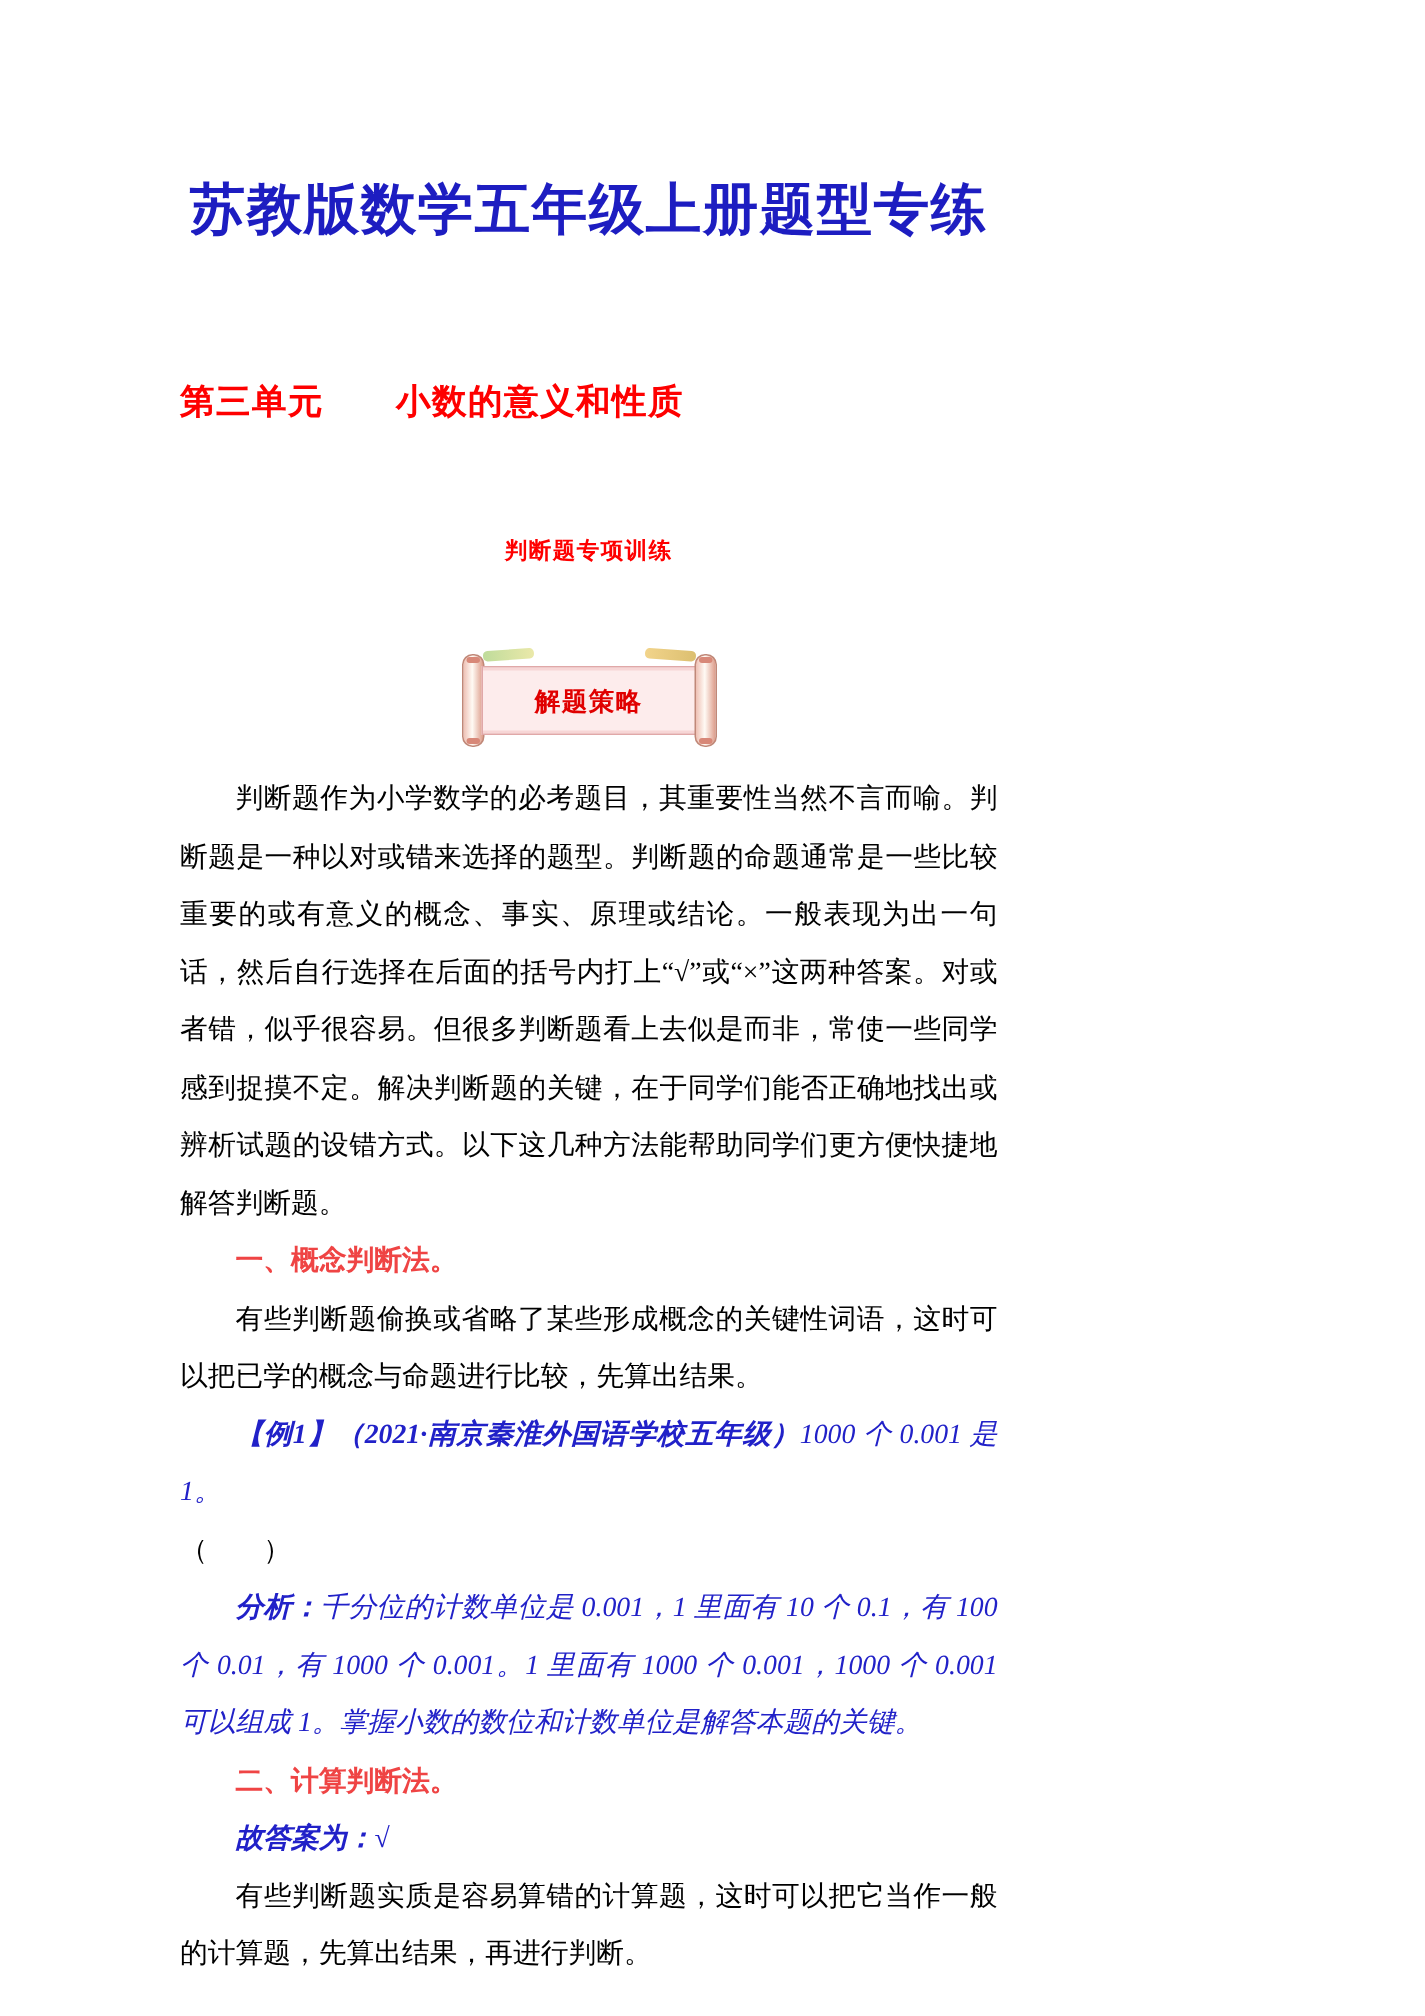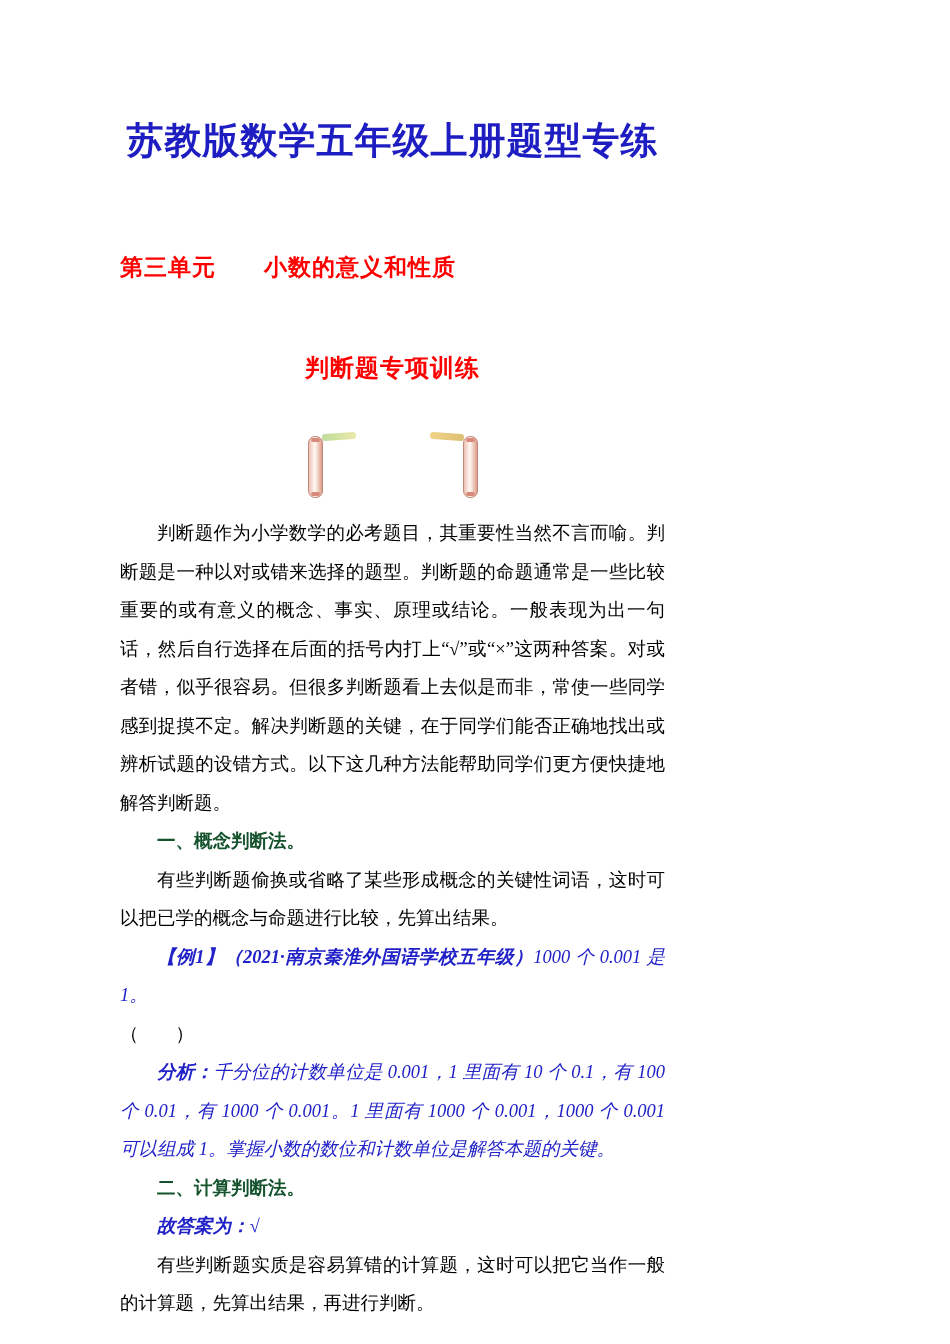--- a/index.html
+++ b/index.html
@@ -28,21 +28,21 @@
     text-align: left;
     font-size: 23px;
     line-height: 28px;
     font-weight: bold;
     color: #fe0000;
     margin-top: 90px;
     letter-spacing: 1px;
   }
   .section-heading {
     text-align: center;
-    font-size: 24px;
+    font-size: 15px;
     line-height: 24px;
     font-weight: bold;
     color: #fe0000;
     margin-top: 74px;
     letter-spacing: 1px;
   }
   
   .banner {
     position: relative;
     width: 170px;
@@ -98,21 +98,21 @@
   .roll-right { right: 0; }
   
   .para {
     font-size: 18.5px;
     line-height: 38.5px;
     text-align: justify;
     color: #000000;
   }
   .indent { text-indent: 2em; }
   .method-heading {
-    color: #14532d;
+    color: #ef4444;
     font-weight: bold;
     font-family: Liberation Serif, serif;
   }
   .blue  { color: #2121c8; font-style: italic; }
   .bold  { font-weight: bold; }
   .first-block { margin-top: 16px; }
 </style>
 </head>
 <body>
 
@@ -121,20 +121,23 @@
   <h1 class="doc-title">苏教版数学五年级上册题型专练</h1>
 
   <h2 class="unit-heading">第三单元　　小数的意义和性质</h2>
 
   <h3 class="section-heading">判断题专项训练</h3>
 
   <div class="banner">
     <div class="deco-strip deco-left"></div>
     <div class="deco-strip deco-right"></div>
     <div class="roll roll-left"></div>
+    <div class="scroll-body">
+      <span class="banner-text">解题策略</span>
+    </div>
     <div class="roll roll-right"></div>
   </div>
 
   <p class="para indent first-block">判断题作为小学数学的必考题目，其重要性当然不言而喻。判断题是一种以对或错来选择的题型。判断题的命题通常是一些比较重要的或有意义的概念、事实、原理或结论。一般表现为出一句话，然后自行选择在后面的括号内打上“√”或“×”这两种答案。对或者错，似乎很容易。但很多判断题看上去似是而非，常使一些同学感到捉摸不定。解决判断题的关键，在于同学们能否正确地找出或辨析试题的设错方式。以下这几种方法能帮助同学们更方便快捷地解答判断题。</p>
 
   <p class="para indent method-heading">一、概念判断法。</p>
 
   <p class="para indent">有些判断题偷换或省略了某些形成概念的关键性词语，这时可以把已学的概念与命题进行比较，先算出结果。</p>
 
   <p class="para indent blue"><span class="bold">【例1】</span><span class="bold">（2021·南京秦淮外国语学校五年级）</span><span>1000 个 0.001 是 1。</span></p>

